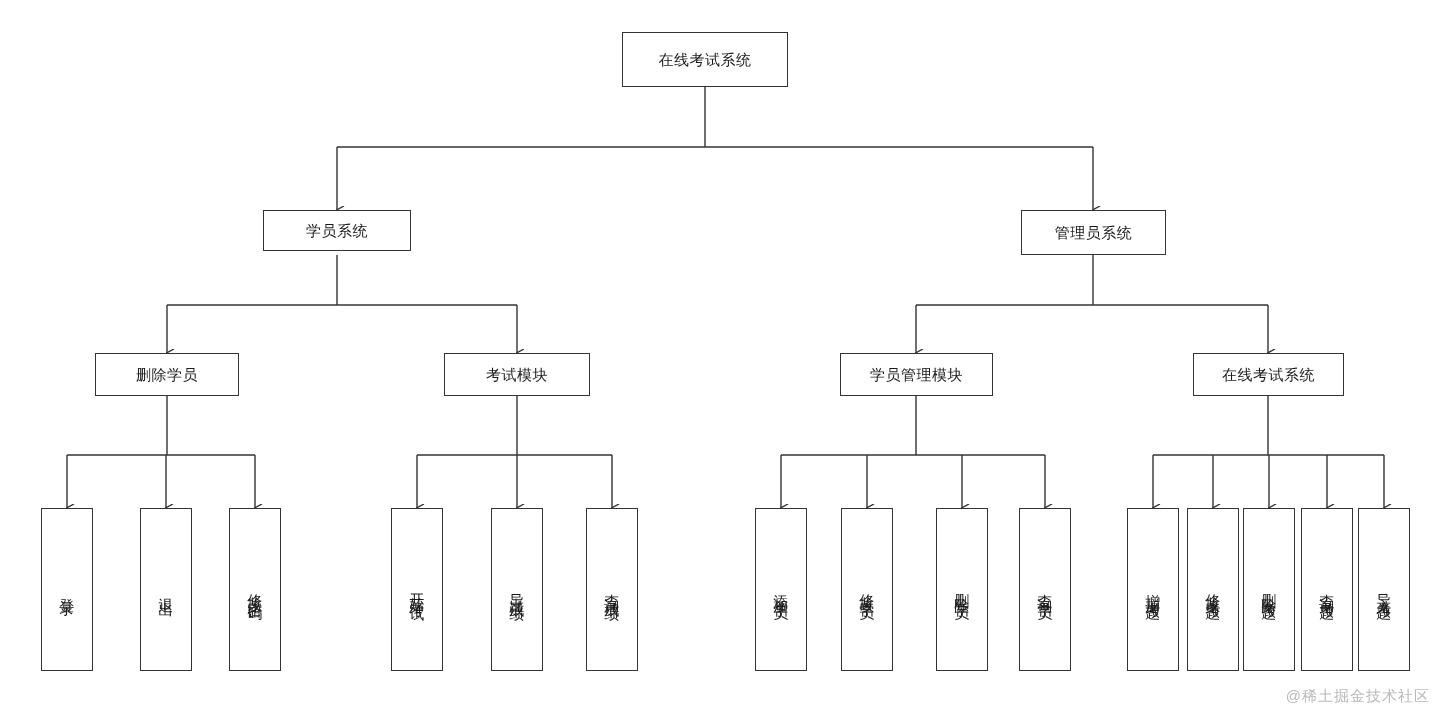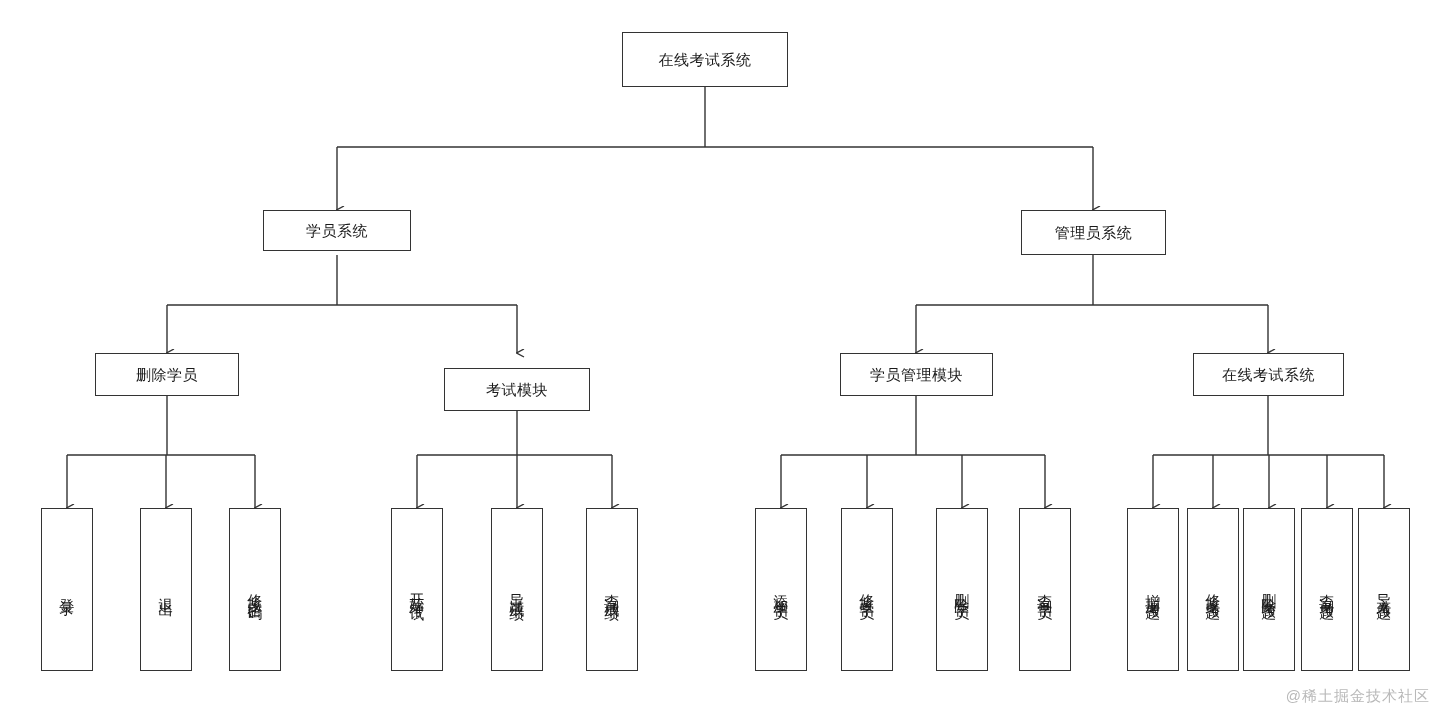--- a/index.html
+++ b/index.html
@@ -120,21 +120,21 @@
   <div class="node" style="left:263px; top:210px; width:148px; height:41px;">
     <span>学员系统</span>
   </div>
   <div class="node" style="left:1021px; top:210px; width:145px; height:45px;">
     <span>管理员系统</span>
   </div>
 
   <div class="node" style="left:95px; top:353px; width:144px; height:43px;">
     <span>删除学员</span>
   </div>
-  <div class="node" style="left:444px; top:353px; width:146px; height:43px;margin-top:15px;">
+  <div class="node" style="left:444px; top:353px; width:146px; height:43px;">
     <span>考试模块</span>
   </div>
   <div class="node" style="left:840px; top:353px; width:153px; height:43px;">
     <span>学员管理模块</span>
   </div>
   <div class="node" style="left:1193px; top:353px; width:151px; height:43px;">
     <span>在线考试系统</span>
   </div>
 
   <div class="node vertical" style="left:41px; top:508px; width:52px; height:163px;">

